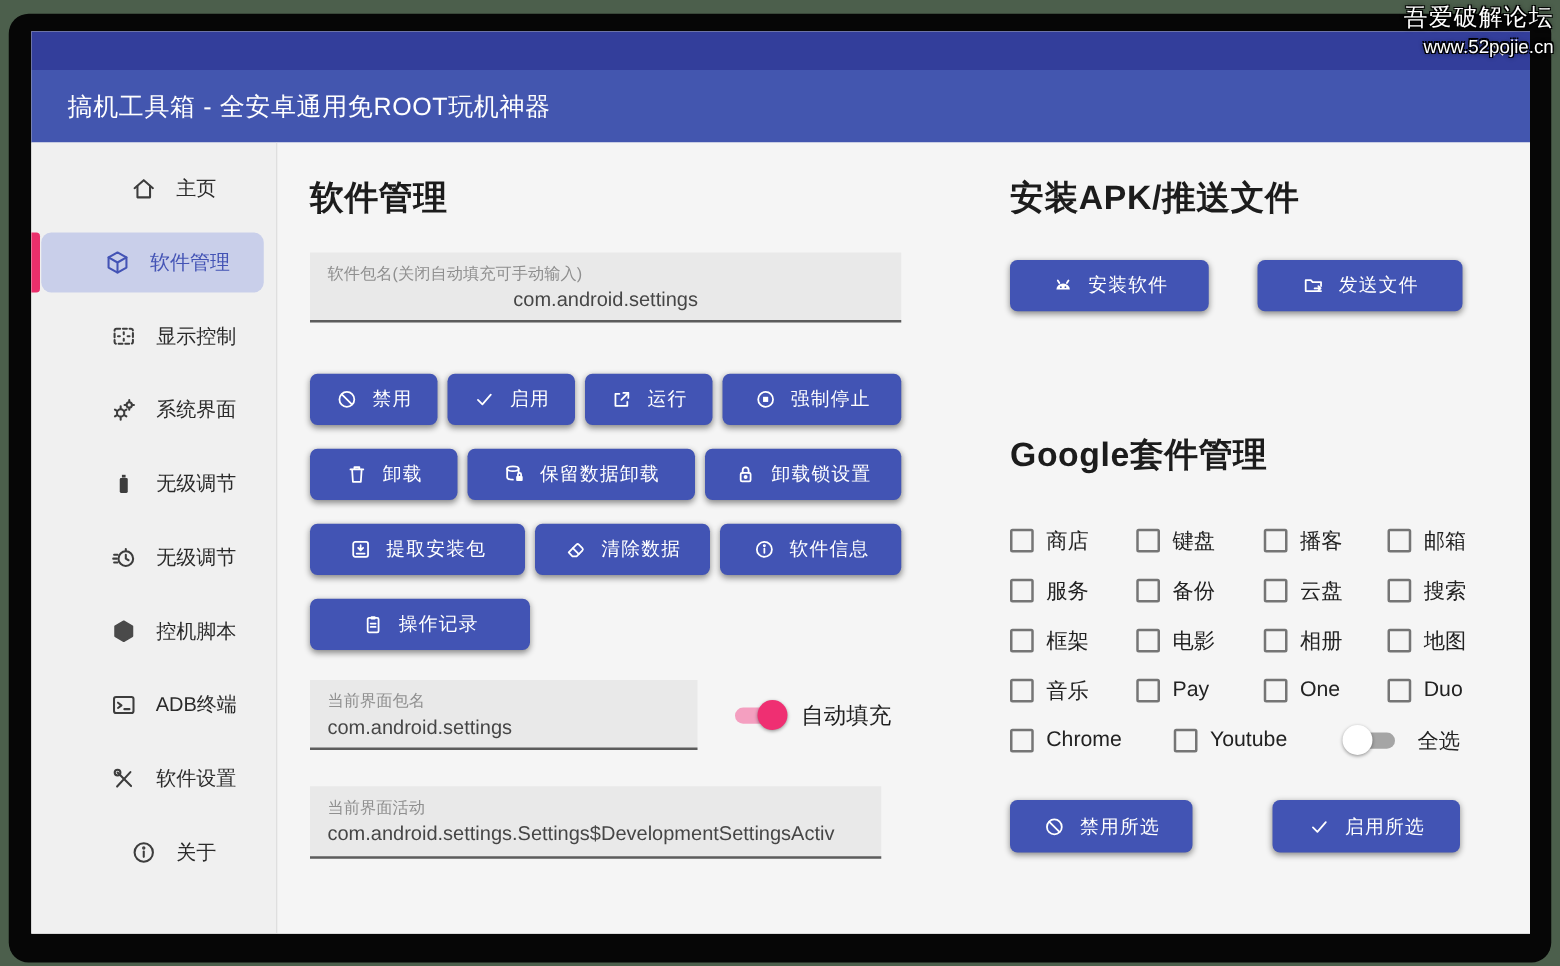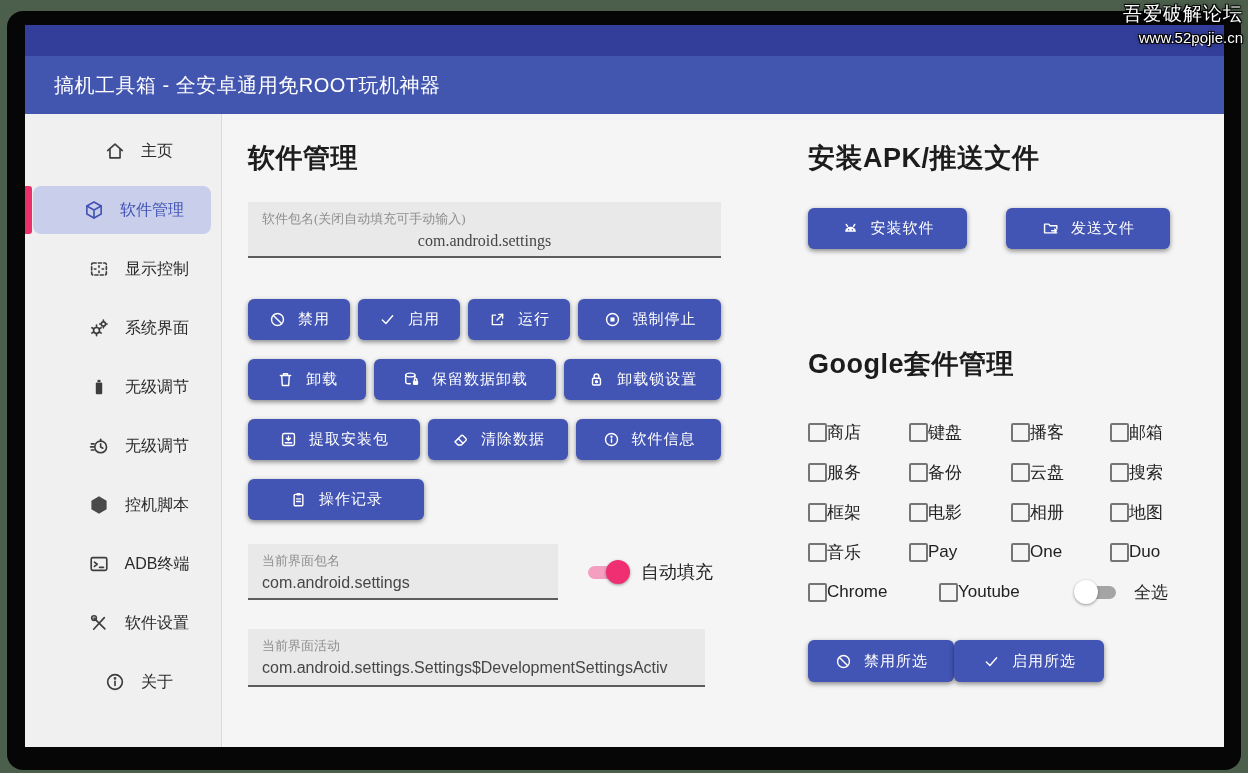--- a/index.html
+++ b/index.html
@@ -58,21 +58,21 @@
   .toggle { position:relative; width:40px; height:24px; flex:none; cursor:pointer; }
   .toggle .track { position:absolute; left:2px; top:6px; width:36px; height:13px; border-radius:7px; }
   .toggle .thumb { position:absolute; top:0; width:24px; height:24px; border-radius:50%;
                    box-shadow:0 1px 3px rgba(0,0,0,.4); }
   .toggle.on  .track { background:#F49FC0; }
   .toggle.on  .thumb { right:-4px; background:#EF2F72; }
   .toggle.off .track { background:#A5A5A5; }
   .toggle.off .thumb { left:-4px; background:#fff; }
 
   .gg-row { display:flex; align-items:center; height:40px; }
-  .gg-cell { display:flex; align-items:center; }
+  .gg-cell { display:flex; align-items:center; gap:10px; }
   .checkbox { width:19px; height:19px; border:2px solid #757575; border-radius:2px;
               background:transparent; flex:none; cursor:pointer; }
   .gg-label { font-size:17px; color:#222; }
 
   svg { fill:none; stroke-width:1.8; stroke-linecap:round; stroke-linejoin:round; }
 </style>
 </head>
 <body>
 
 <div class="window">
@@ -176,21 +176,21 @@
             </svg>
           <span>关于</span>
         </div>
       </div>
 
       <div class="main">
 
         <div class="col-left">
           <h1 class="section-title" style="margin-top:26px">软件管理</h1>
 
-          <div class="field" style="margin-top:26px; height:56px;font-family:Liberation Serif, serif;">
+          <div class="field" style="margin-top:26px; height:56px;">
             <div class="field-label">软件包名(关闭自动填充可手动输入)</div>
             <div class="field-value center">com.android.settings</div>
           </div>
 
           <div class="btn-row" style="margin-top:41px;">
             <button class="btn" style="width:102px">
               <svg viewBox="0 0 24 24">
                   <circle cx="12" cy="12" r="7.5"></circle>
                   <path d="M6.9 6.9 L17.1 17.1"></path>
                 </svg>
@@ -408,21 +408,21 @@
                   <span class="gg-label">Youtube</span>
                 </div>
               <div class="toggle off" style="margin-left:8px">
                   <div class="track"></div>
                   <div class="thumb"></div>
                 </div>
               <span class="gg-label" style="margin-left:16px">全选</span>
             </div>
           </div>
 
-          <div style="display:flex; margin-top:28px;">
+          <div style="display:flex; gap:64px; margin-top:28px;">
             <button class="btn" style="width:146px; height:42px;">
               <svg viewBox="0 0 24 24">
                   <circle cx="12" cy="12" r="7.5"></circle>
                   <path d="M6.9 6.9 L17.1 17.1"></path>
                 </svg>
               <span>禁用所选</span>
             </button>
             <button class="btn" style="width:150px; height:42px;">
               <svg viewBox="0 0 24 24">
                   <path d="M5.5 12.6 L10 17 L18.5 7.2"></path>

